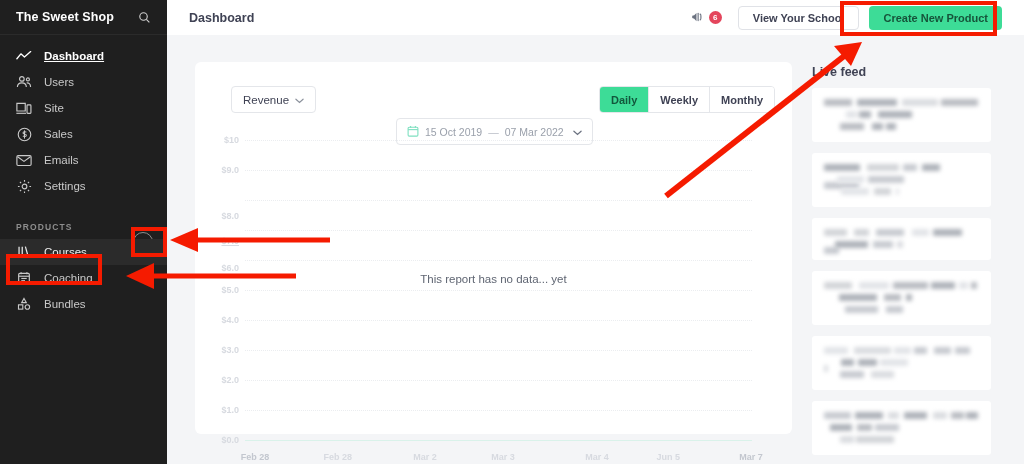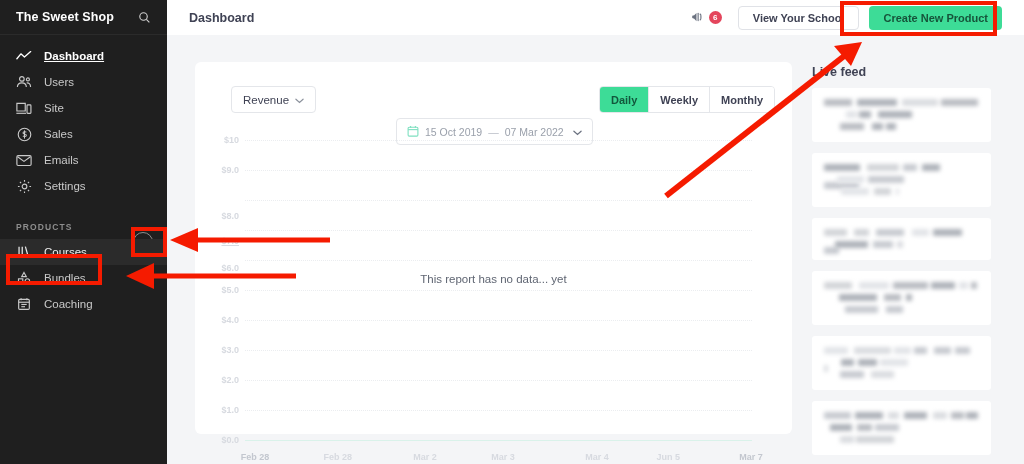--- a/index.html
+++ b/index.html
@@ -239,41 +239,41 @@
           <line x1="2.2" y1="1.8" x2="2.2" y2="13.2"></line>
           <line x1="5.6" y1="1.8" x2="5.6" y2="13.2"></line>
           <line x1="9" y1="1.8" x2="12.2" y2="13.2"></line>
         </svg>
       </span>
       <span class="lbl">Courses</span>
     </div>
 
     <div class="nav-item">
       <span class="ico">
-        <svg width="14" height="14" viewBox="0 0 15 15" fill="none" stroke="#c9c9c9" stroke-width="1.2">
-          <polygon points="7.5,1.6 10,6 5,6"></polygon>
-          <rect x="1.6" y="8.4" width="4.6" height="4.6"></rect>
-          <circle cx="11.1" cy="10.7" r="2.4"></circle>
-        </svg>
-      </span>
-      <span class="lbl">Bundles</span>
-    </div>
-
-    <div class="nav-item">
-      <span class="ico">
         <svg width="14" height="14" viewBox="0 0 15 15" fill="none" stroke="#c9c9c9" stroke-width="1.25">
           <rect x="1.8" y="2.6" width="11.4" height="10.6" rx="1.2"></rect>
           <line x1="1.8" y1="5.6" x2="13.2" y2="5.6"></line>
           <line x1="4.6" y1="8" x2="10.4" y2="8"></line>
           <line x1="4.6" y1="10.4" x2="8.6" y2="10.4"></line>
           <line x1="4.4" y1="1.4" x2="4.4" y2="3.4"></line>
           <line x1="10.6" y1="1.4" x2="10.6" y2="3.4"></line>
         </svg>
       </span>
       <span class="lbl">Coaching</span>
+    </div>
+
+    <div class="nav-item">
+      <span class="ico">
+        <svg width="14" height="14" viewBox="0 0 15 15" fill="none" stroke="#c9c9c9" stroke-width="1.2">
+          <polygon points="7.5,1.6 10,6 5,6"></polygon>
+          <rect x="1.6" y="8.4" width="4.6" height="4.6"></rect>
+          <circle cx="11.1" cy="10.7" r="2.4"></circle>
+        </svg>
+      </span>
+      <span class="lbl">Bundles</span>
     </div>
   </div>
 </div>
 
 <div id="topbar">
   <span id="page-title">Dashboard</span>
 
   <div id="topbar-right">
     <div id="announce">
       <span>

